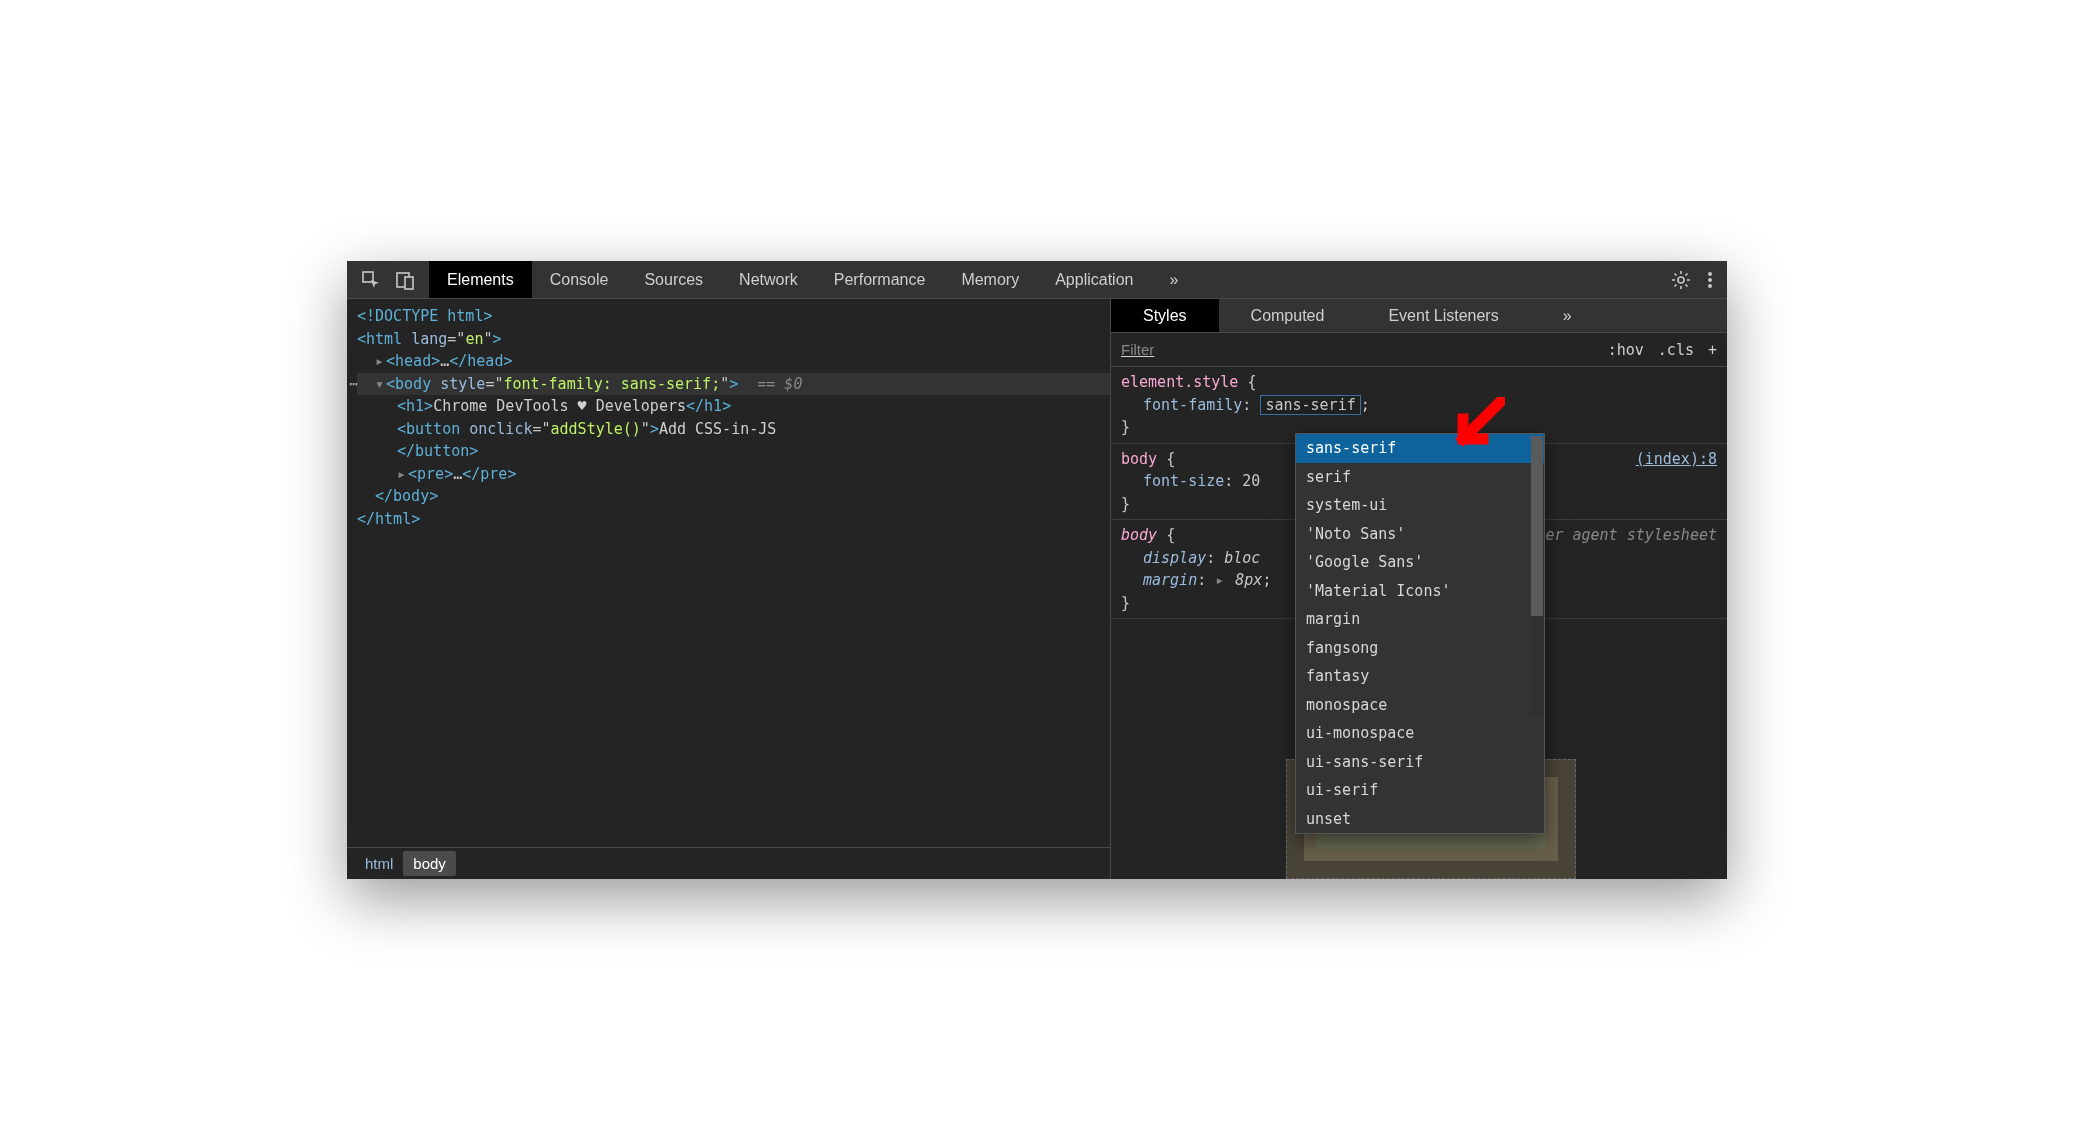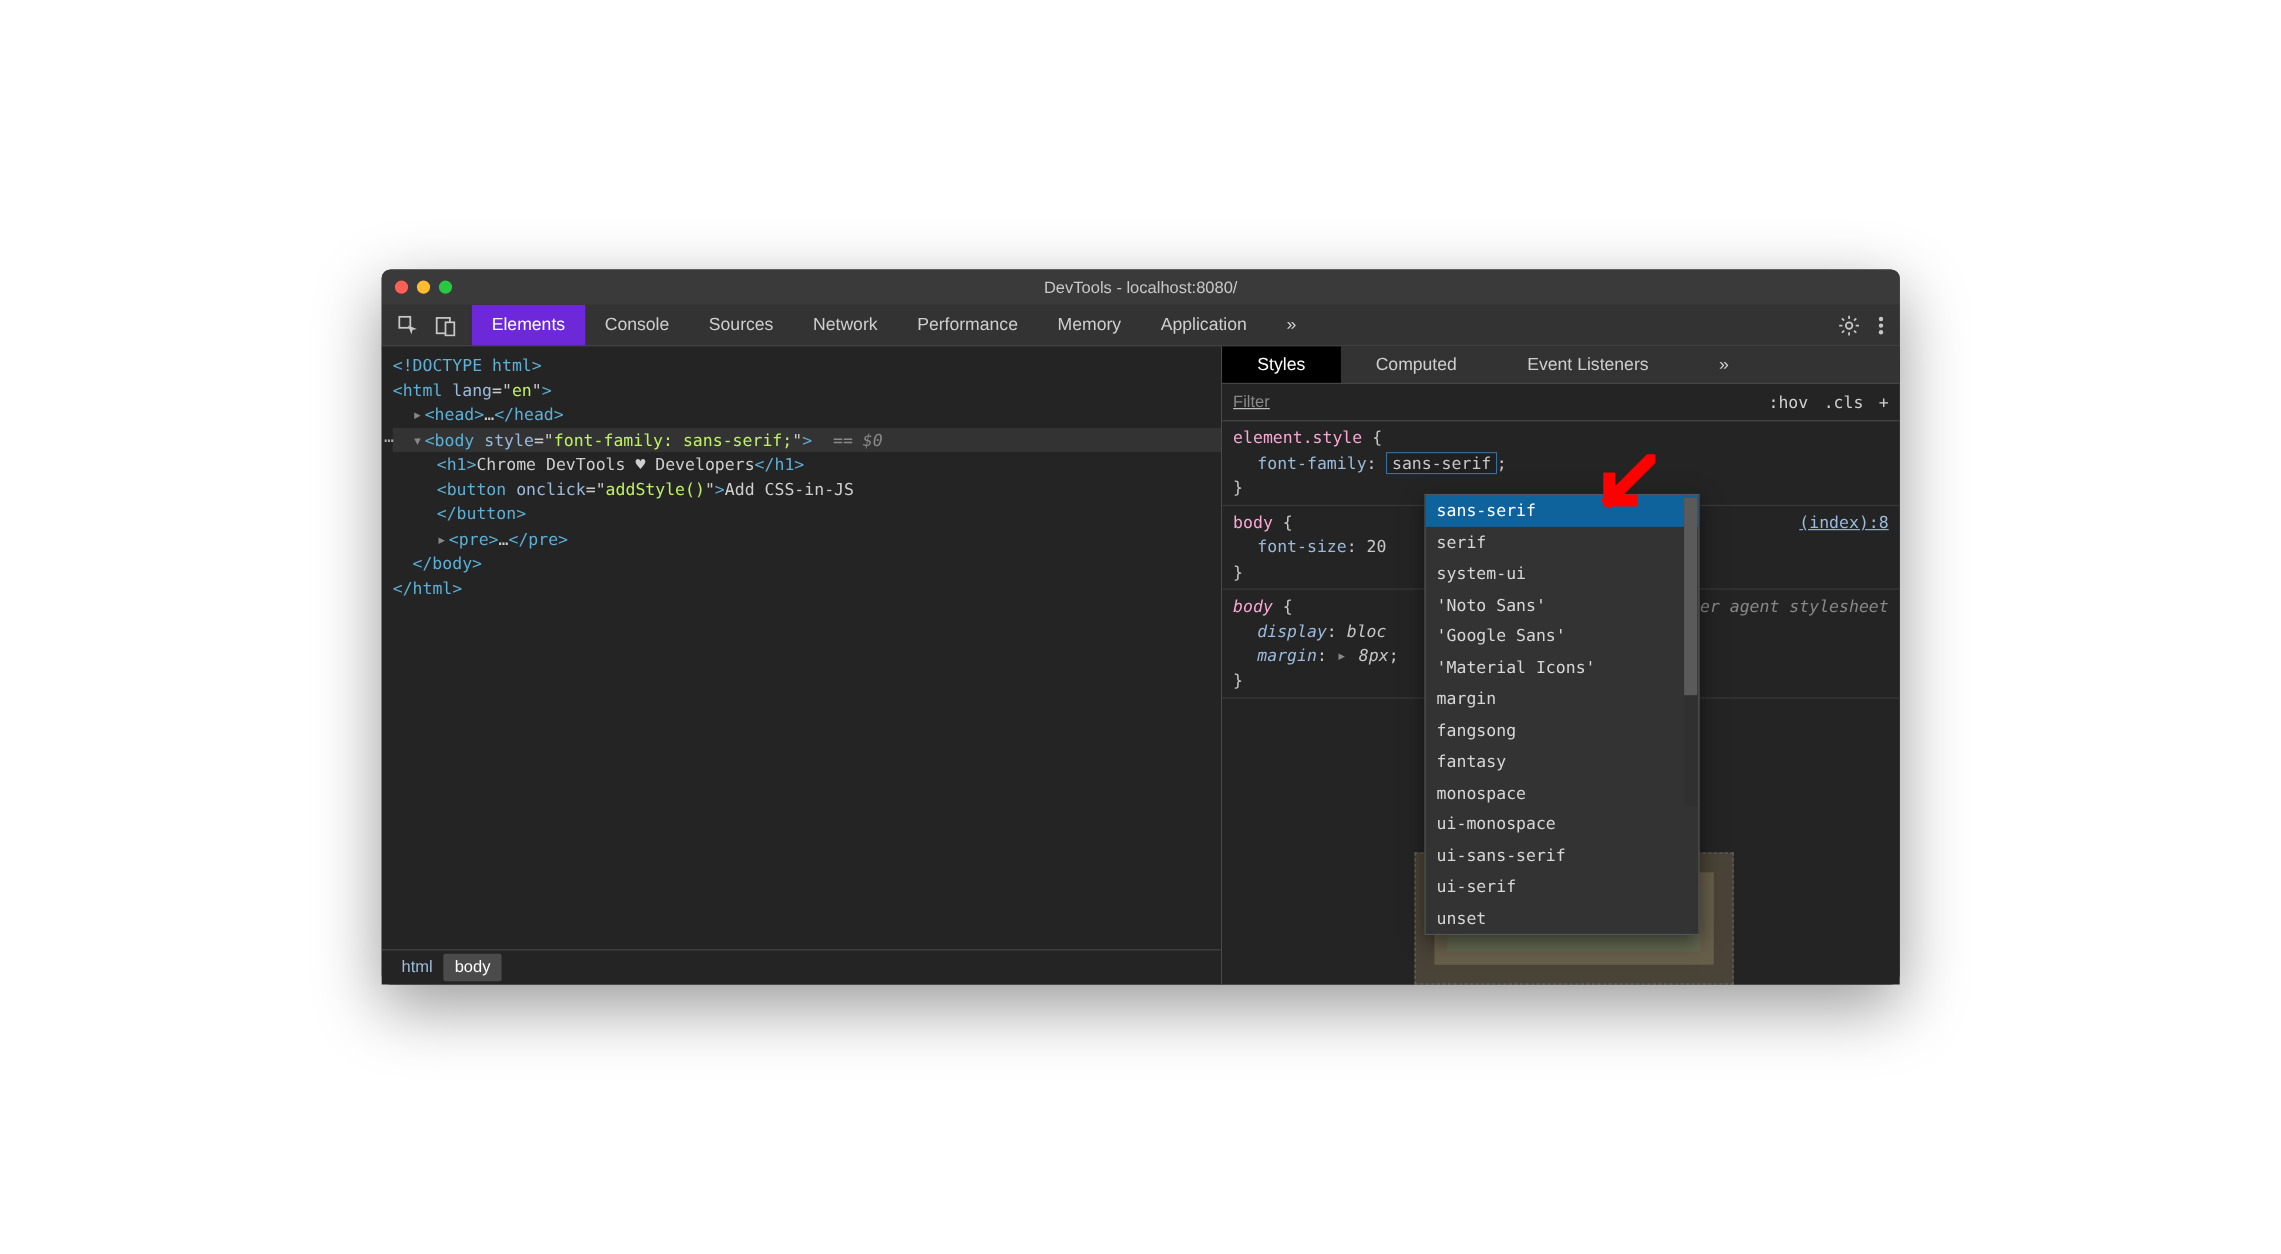--- a/index.html
+++ b/index.html
@@ -55,21 +55,21 @@
 .main-tabs { display: flex; height: 100%; }
 .main-tab {
   padding: 0 18px;
   display: flex;
   align-items: center;
   color: #cfcfcf;
   font-family: -apple-system, Helvetica, Arial, sans-serif;
   font-size: 16px;
   cursor: pointer;
 }
-.main-tab.active { background: #6d28d9; color: #fff; }
+.main-tab.active { background: #000000; color: #fff; }
 .spacer { flex: 1; }
 .right-icons { display: flex; gap: 16px; padding: 0 14px; align-items: center; }
 .content {
   display: flex;
   height: 580px;
 }
 
 .elements-panel {
   width: 764px;
   background: #242424;
@@ -259,28 +259,20 @@
   top: 30px;
   left: 340px;
   z-index: 200;
 }
 </style>
 </head>
 <body>
 
 <div class="window">
 
-  <div class="titlebar">
-    <div class="traffic-lights">
-      <div class="tl red"></div>
-      <div class="tl yellow"></div>
-      <div class="tl green"></div>
-    </div>
-    <div class="titlebar-title">DevTools - localhost:8080/</div>
-  </div>
 
   <div class="main-toolbar">
     <div class="toolbar-icons">
       <span class="icon">
         <svg width="20" height="20" viewBox="0 0 20 20">
             <rect x="2" y="2" width="10" height="10" fill="none" stroke="#c7c7c7" stroke-width="1.6"></rect>
             <path d="M10 10 L18 13 L14 14 L13 18 Z" fill="#c7c7c7"></path>
           </svg>
       </span>
       <span class="icon">

